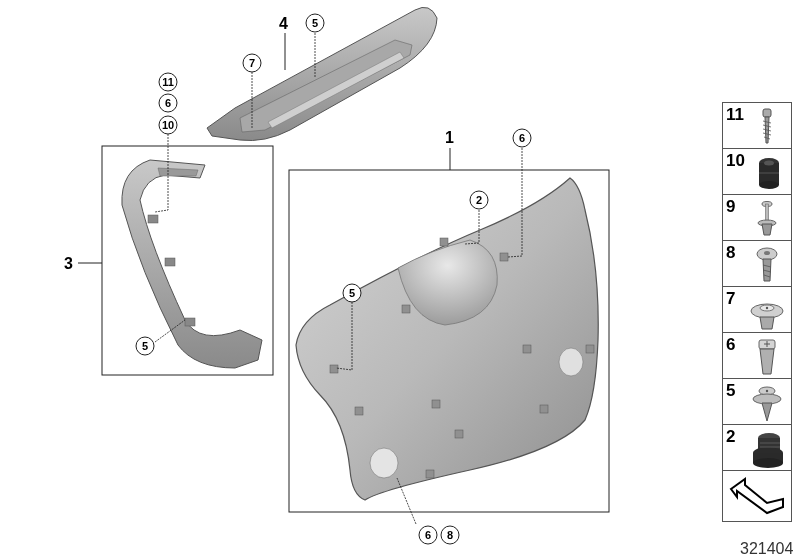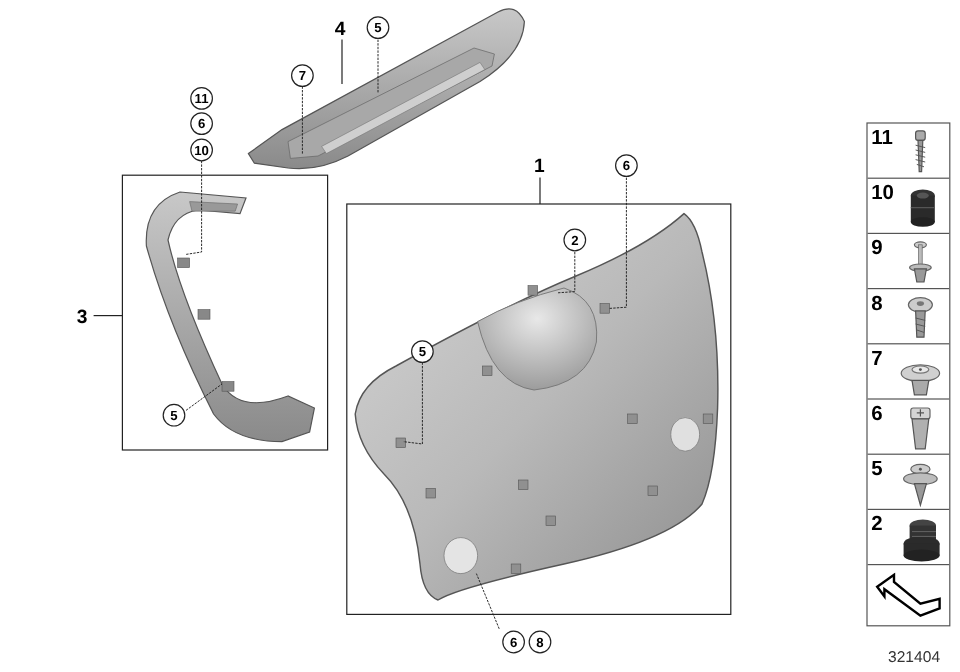--- a/index.html
+++ b/index.html
@@ -6,21 +6,21 @@
   body { width:800px; height:560px; position:relative; overflow:hidden; font-family:"Liberation Sans", sans-serif; }
   svg.main { position:absolute; left:0; top:0; }
   .callout-num { font-family:"Liberation Sans", sans-serif; font-weight:bold; font-size:11px; fill:#000; }
   .label-num { font-family:"Liberation Sans", sans-serif; font-weight:bold; font-size:16px; fill:#000; }
   .legend { position:absolute; left:722px; top:102px; width:68px; border:1px solid #555; background:#fff; }
   .legend-cell { height:46px; border-bottom:1px solid #555; position:relative; box-sizing:border-box; }
   .legend-cell:last-child { border-bottom:none; height:50px; }
   .legend-num { position:absolute; left:3px; top:2px; font-weight:bold; font-size:17px; color:#000; font-family:"Liberation Sans", sans-serif; }
   .legend-icon { position:absolute; right:4px; top:4px; width:40px; height:40px; }
   .legend-icon svg { width:40px; height:40px; }
-  .diagram-id { position:absolute; left:740px; top:540px; font-size:13px; color:#333; font-family:"Liberation Sans", sans-serif;text-align:center; }
+  .diagram-id { position:absolute; left:740px; top:540px; font-size:16px; color:#333; font-family:"Liberation Sans", sans-serif;text-align:center; }
 </style>
 </head>
 <body>
 
 <svg class="main" width="800" height="560" viewBox="0 0 800 560">
   <defs>
     <linearGradient id="gPanel" x1="0" y1="0" x2="1" y2="1">
       <stop offset="0" stop-color="#d4d4d4"></stop>
       <stop offset="0.5" stop-color="#b9b9b9"></stop>
       <stop offset="1" stop-color="#8e8e8e"></stop>

